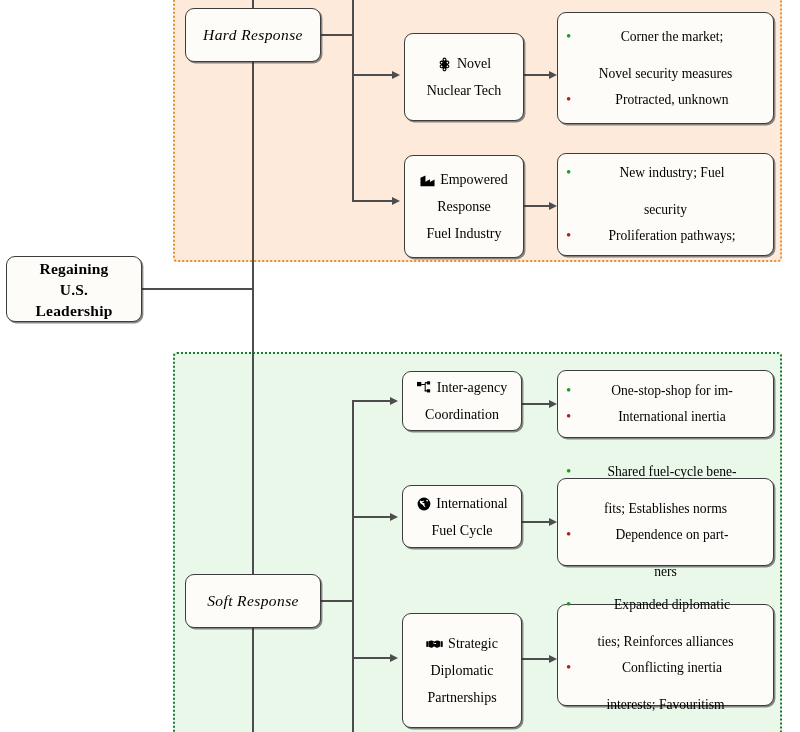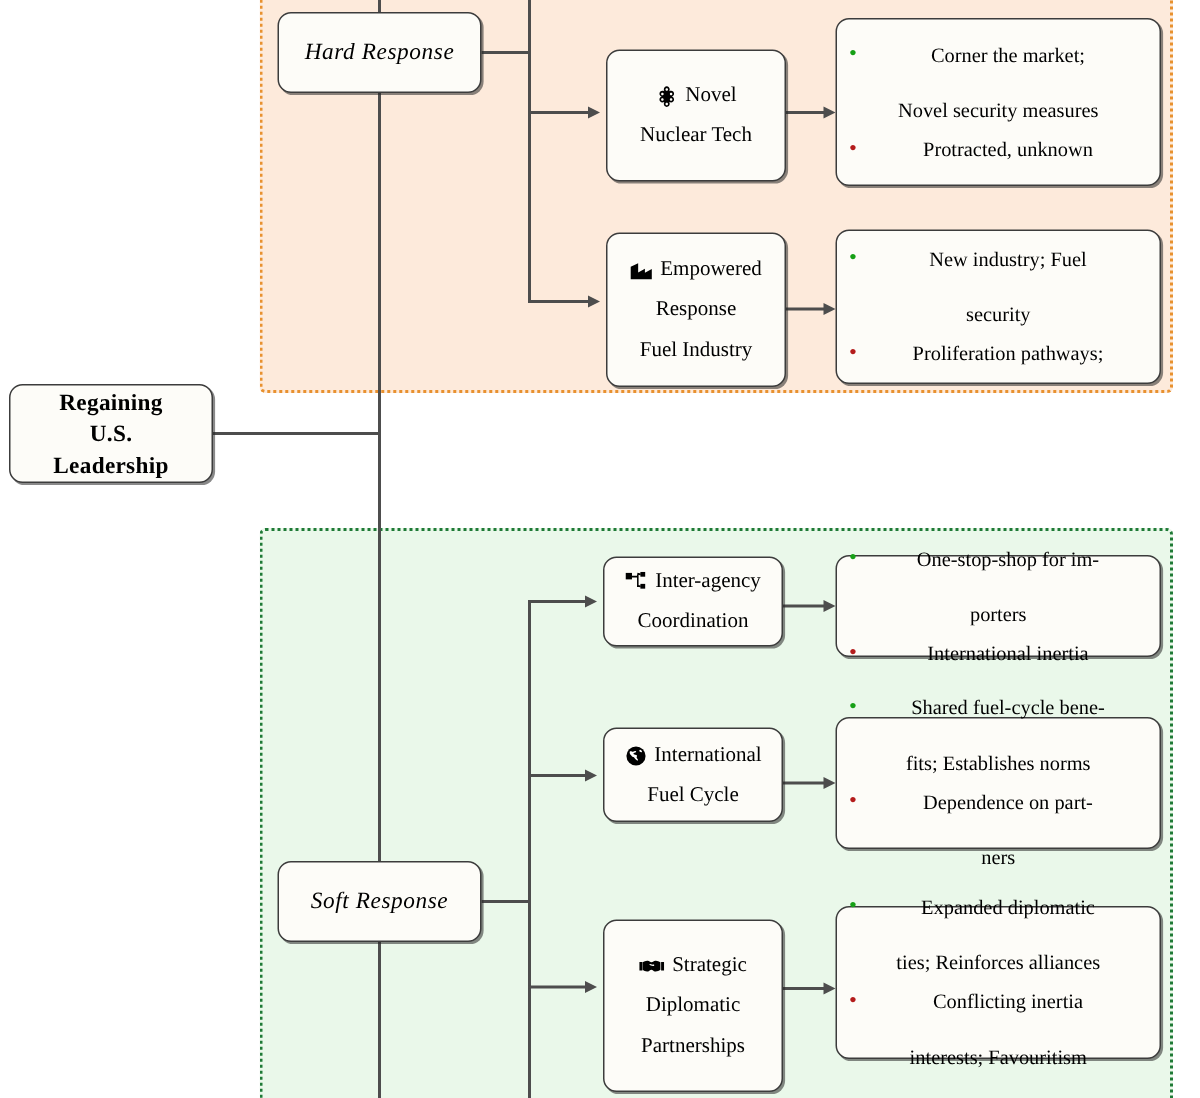--- a/index.html
+++ b/index.html
@@ -300,21 +300,20 @@
       </div>
     </div>
   </div>
 
   <div class="node outcome" id="out-inter">
     <div class="group">
       <div class="bullet-row">
         <span class="bullet pro">•</span>
         <span class="btext">
           <span>One-stop-shop for im-</span>
-          <span class="l2">porters</span>
         </span>
       </div>
     </div>
     <div class="group">
       <div class="bullet-row">
         <span class="bullet con">•</span>
         <span class="btext">
           <span>International inertia</span>
         </span>
       </div>

